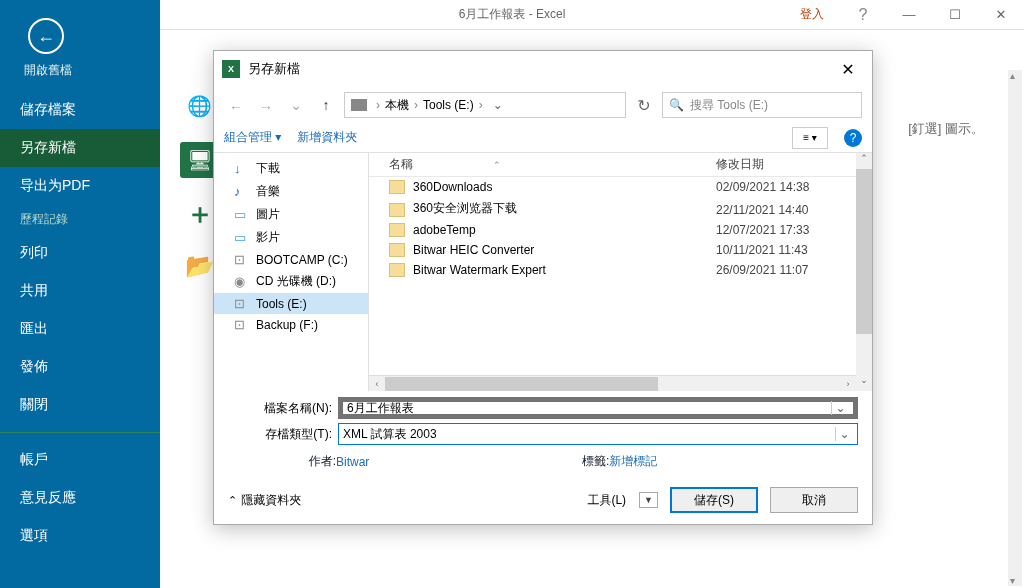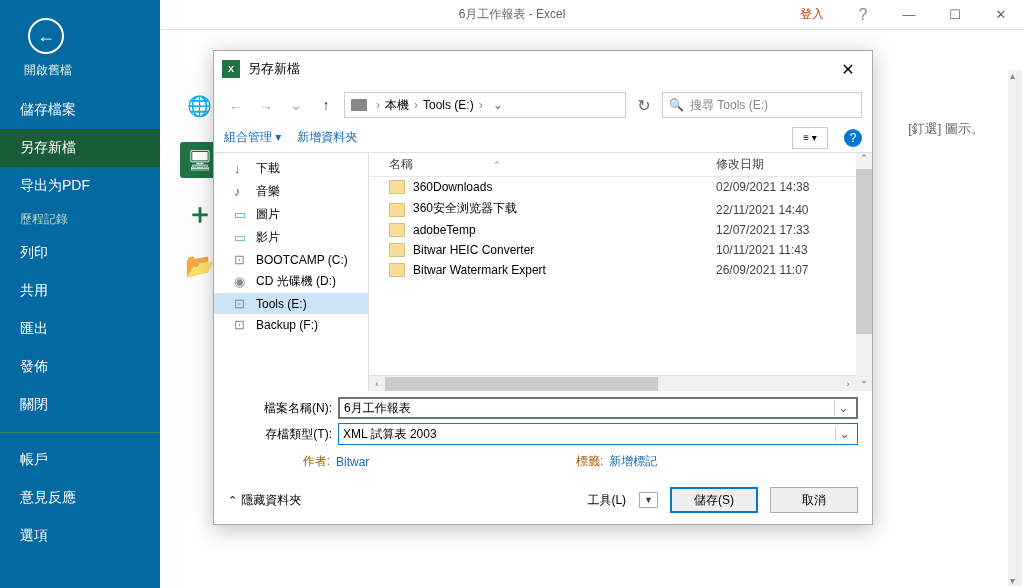--- a/index.html
+++ b/index.html
@@ -80,25 +80,25 @@
 .file-hscroll .hs-track { flex: 1; height: 14px; position: relative; }
 .file-hscroll .hs-thumb { position: absolute; left: 0; width: 60%; height: 100%; background: #ccc; }
 .file-vscroll { width: 16px; background: #f0f0f0; display: flex; flex-direction: column; }
 .file-vscroll .vs-arrow { height: 16px; text-align: center; font-size: 9px; color: #666; }
 .file-vscroll .vs-track { flex: 1; position: relative; }
 .file-vscroll .vs-thumb { position: absolute; top: 0; width: 100%; height: 80%; background: #ccc; }
 
 .dlg-fields { padding: 6px 14px; }
 .field-row { display: flex; align-items: center; margin-bottom: 4px; font-size: 12px; }
 .field-row .lbl { width: 110px; text-align: right; padding-right: 6px; }
-.field-row .input { flex: 1; height: 22px; border: 2px solid #737373; padding: 0 4px; font-size: 12px; display: flex; align-items: center; }
+.field-row .input { flex: 1; height: 22px; border: 5px solid #737373; padding: 0 4px; font-size: 12px; display: flex; align-items: center; }
 .field-row .input.highlight { border: 1px solid #0078d7; background: #fff; }
 .field-row .dd { width: 18px; text-align: center; color: #666; border-left: 1px solid #ccc; margin-left: auto; }
 .meta-row { display: flex; align-items: center; font-size: 12px; margin-top: 8px; padding-left: 48px; }
-.meta-row .mlbl { width: 60px; text-align: right; padding-right: 6px; color: #a16207; }
+.meta-row .mlbl { width: 60px; text-align: right; color: #0f172a; }
 .meta-row .mval { color: #1a6bb8; }
 .meta-row .mspacer { width: 180px; }
 
 .dlg-footer { height: 48px; display: flex; align-items: center; padding: 0 14px; gap: 12px; }
 .dlg-footer .hide-folders { font-size: 12px; display: flex; align-items: center; gap: 4px; }
 .dlg-footer .hide-folders::before { content: "⌃"; font-size: 11px; }
 .dlg-footer .fspacer { flex: 1; }
 .dlg-footer .tools { font-size: 12px; display: flex; align-items: center; gap: 13px; }
 .dlg-footer .tools .dd-arrow { font-size: 9px; color: #444; border: 1px solid #aaa; padding: 2px 4px; }
 .dlg-footer button { width: 88px; height: 26px; font-size: 12px; border: 1px solid #aaa; background: #efefef; cursor: pointer; }

